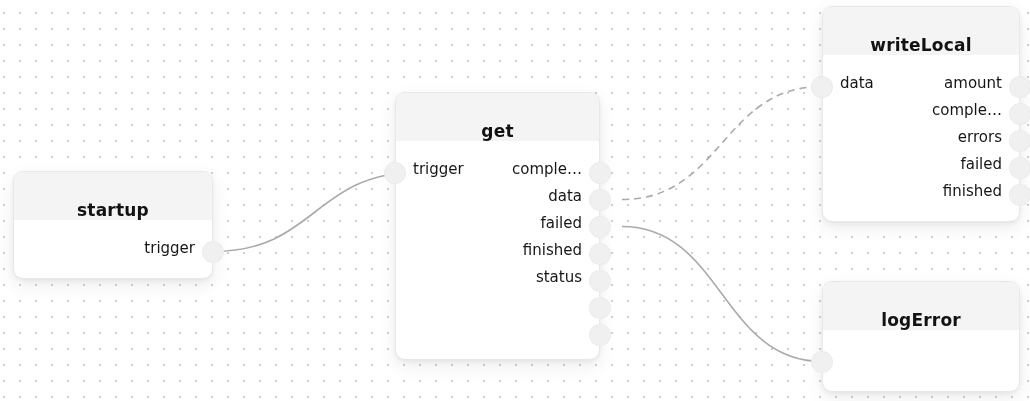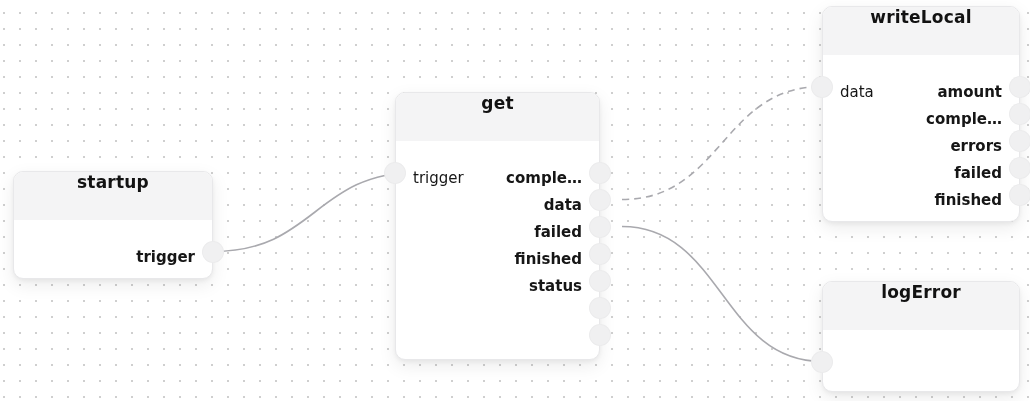--- a/index.html
+++ b/index.html
@@ -39,42 +39,42 @@
     background: var(--body-color, #ffffff);
     border: 1px solid var(--border-color, #e8e8ea);
     border-radius: 10px;
     box-shadow: 0 2px 4px rgba(0,0,0,0.05), 0 6px 18px rgba(0,0,0,0.08);
   }
   .node-header {
     height: 48px;
     background: var(--header-color, #f4f4f5);
     border-radius: 9px 9px 0 0;
     display: flex;
-    align-items: flex-start;
+    align-items: flex-end;
     justify-content: center;
   }
   .node-title {
     font-size: 17px;
     font-weight: bold;
     color: var(--title-color, #121212);
     letter-spacing: 0.2px;
   }
   .node-body {
     padding-top: 19px;
   }
   .row {
     height: 27px;
     display: flex;
-    align-items: flex-end;
+    align-items: flex-start;
     padding: 0 17px;
     font-size: 15px;
     color: var(--label-color, #161616);
   }
   .lbl.in  { margin-right: auto; white-space: nowrap; }
-  .lbl.out { margin-left: auto;  white-space: nowrap; font-weight: bold; }
+  .lbl.out { margin-left: auto;  white-space: nowrap; }
   .port {
     position: absolute;
     width: 22px;
     height: 22px;
     border-radius: 50%;
     background: var(--port-color, #f0f0f1);
     box-shadow: inset 0 0 0 1px rgba(0,0,0,0.02);
   }
 </style>
 </head>

